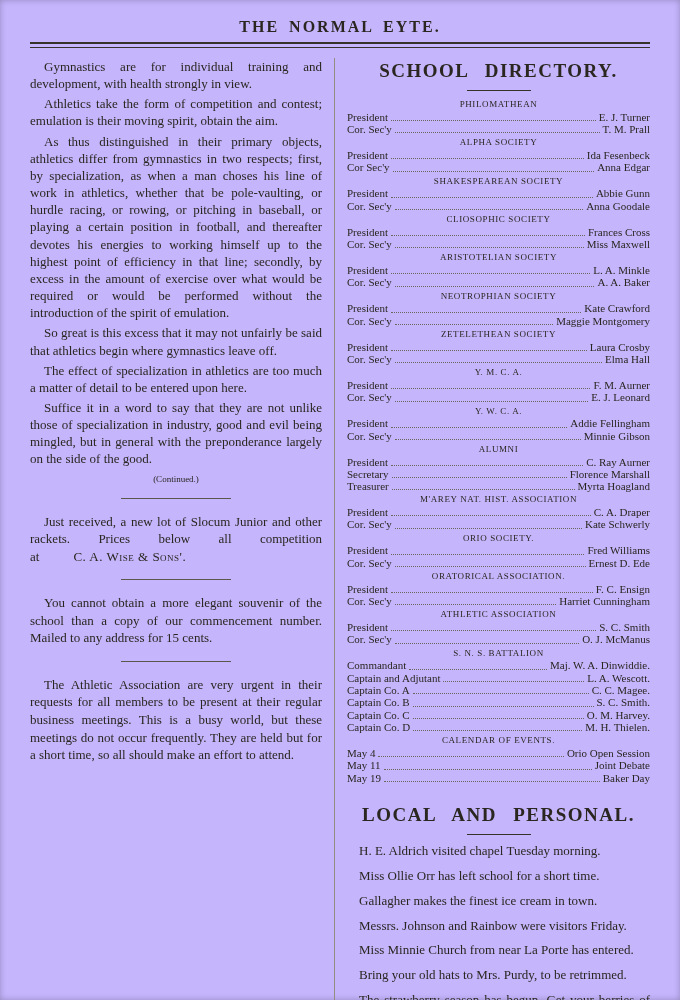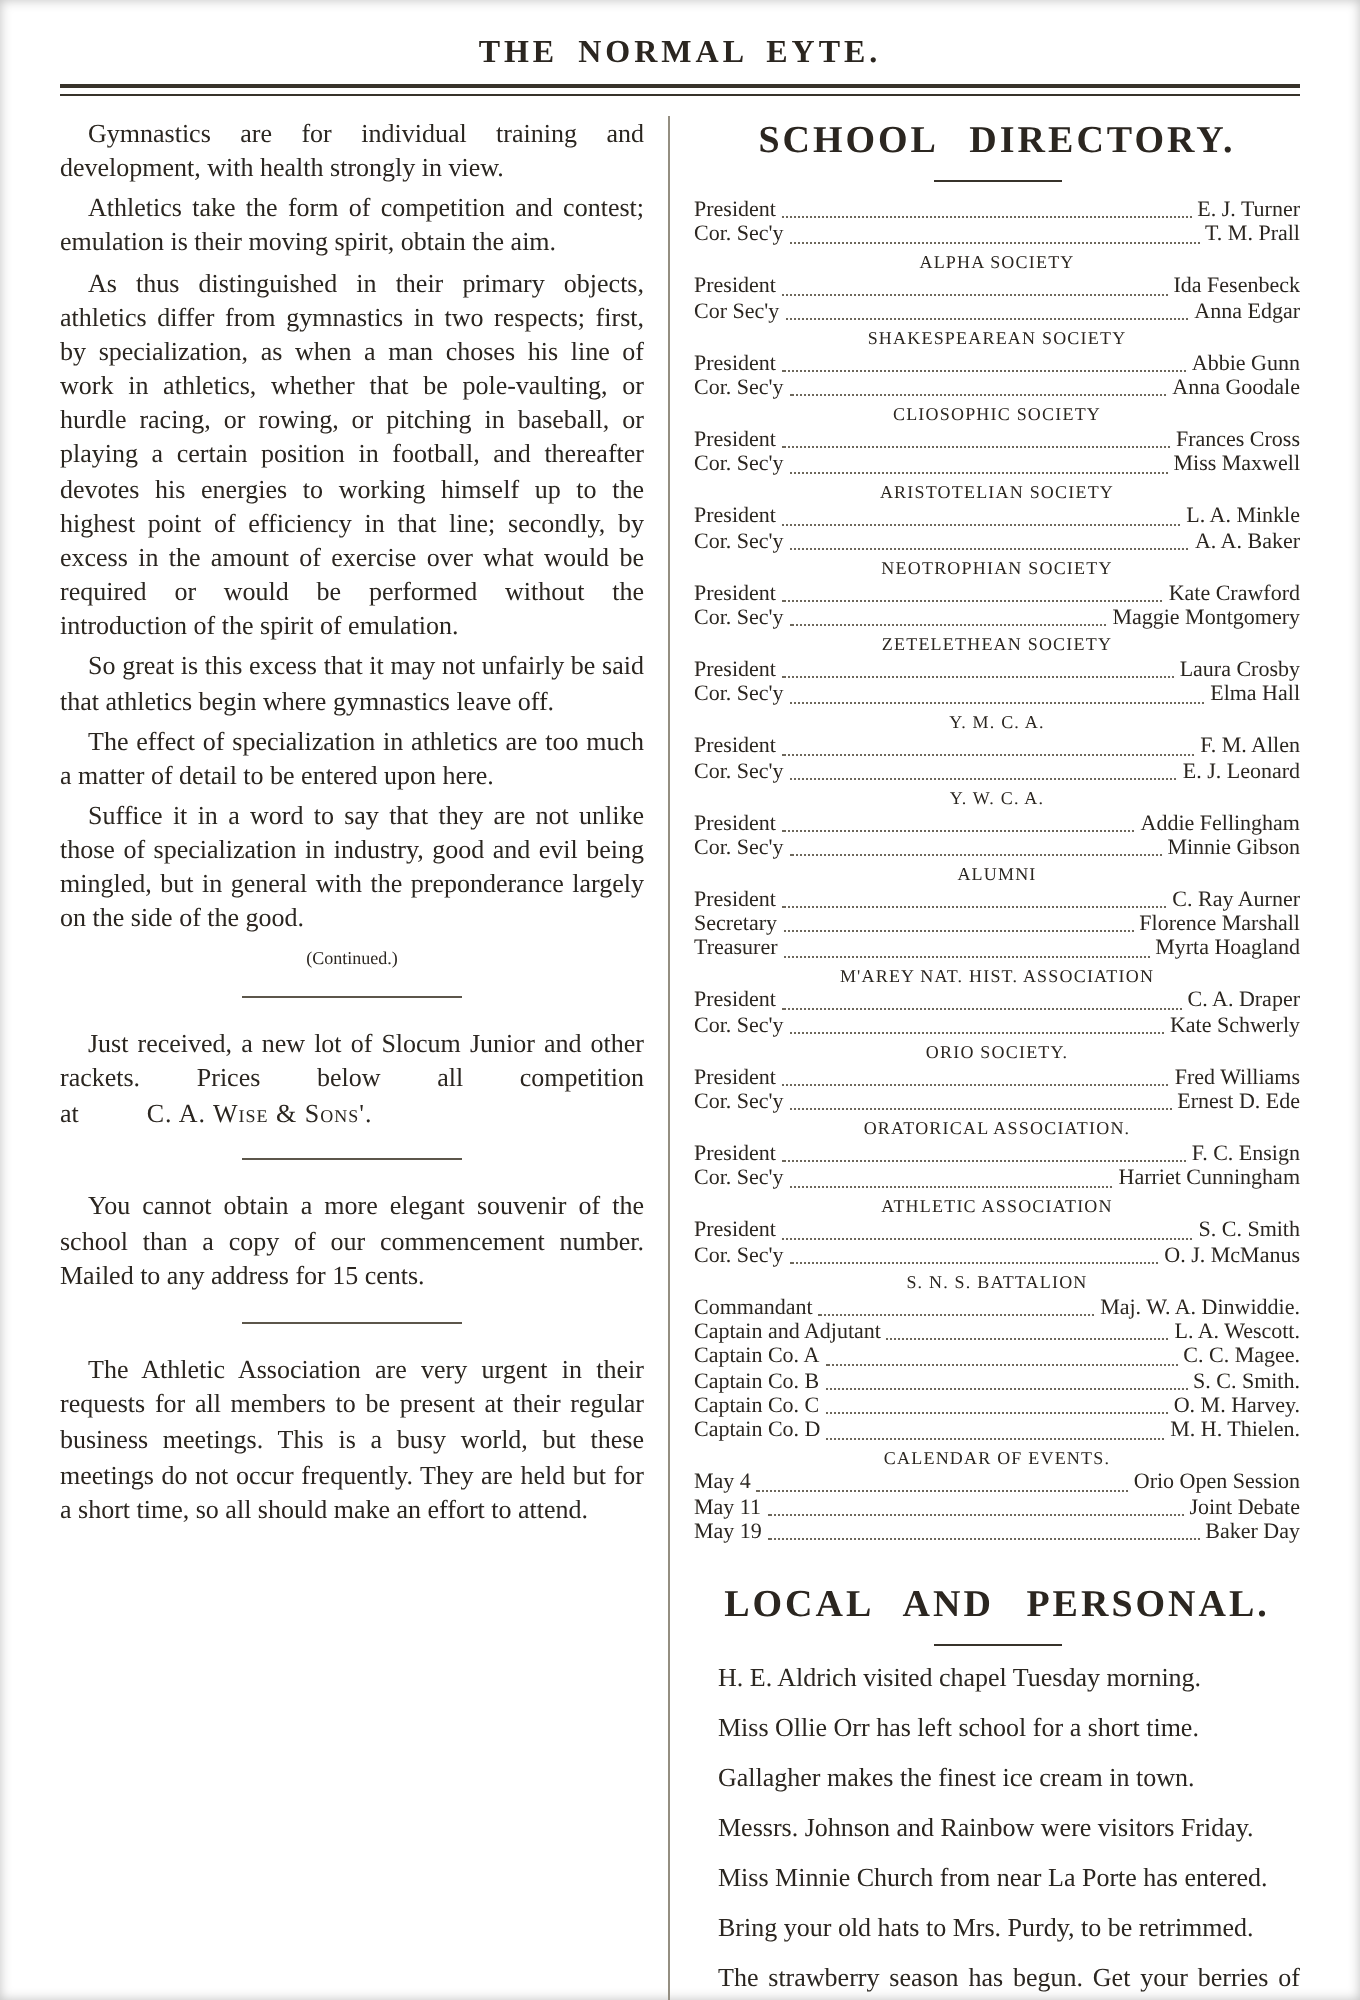--- a/index.html
+++ b/index.html
@@ -1,20 +1,20 @@
 <!DOCTYPE html>
 <html><head>
 <meta charset="utf-8">
 <style>
   html,body { margin:0; padding:0; background:#d8d5cd; }
   .page {
     position:relative;
     width:680px; height:1000px;
     margin:0 auto;
-    background:#ffffff;
+    background:#c4b5fd;
     color:#2b2620;
     font-family:"Liberation Serif","DejaVu Serif",serif;
     box-sizing:border-box;
     padding:16px 30px 10px;
     overflow:hidden;
     box-shadow:0 0 6px rgba(0,0,0,.25) inset;
   }
   .masthead {
     text-align:center;
     font-weight:bold;
@@ -138,20 +138,21 @@
           <p class="ad-p">The Athletic Association are very urgent in their requests for all members to be present at their regular business meetings.  This is a busy world, but these meetings do not occur frequently.  They are held but for a short time, so all should make an effort to attend.</p>
         </div>
     </div>
 
     <div class="col-divider"></div>
 
     <div class="col-right">
       <div class="big-heading">SCHOOL DIRECTORY.</div>
       <div class="heading-rule"></div>
       <div>
+          <div class="dir-heading">PHILOMATHEAN</div>
           <div class="dir-row">
             <span class="dir-role">President</span>
             <span class="dir-leader"></span>
             <span class="dir-name">E. J. Turner</span>
           </div>
           <div class="dir-row">
             <span class="dir-role">Cor. Sec'y</span>
             <span class="dir-leader"></span>
             <span class="dir-name">T. M. Prall</span>
           </div>
@@ -218,21 +219,21 @@
           </div>
           <div class="dir-row">
             <span class="dir-role">Cor. Sec'y</span>
             <span class="dir-leader"></span>
             <span class="dir-name">Elma Hall</span>
           </div>
           <div class="dir-heading">Y. M. C. A.</div>
           <div class="dir-row">
             <span class="dir-role">President</span>
             <span class="dir-leader"></span>
-            <span class="dir-name">F. M. Allen</span>
+            <span class="dir-name">F. M. Aurner</span>
           </div>
           <div class="dir-row">
             <span class="dir-role">Cor. Sec'y</span>
             <span class="dir-leader"></span>
             <span class="dir-name">E. J. Leonard</span>
           </div>
           <div class="dir-heading">Y. W. C. A.</div>
           <div class="dir-row">
             <span class="dir-role">President</span>
             <span class="dir-leader"></span>

